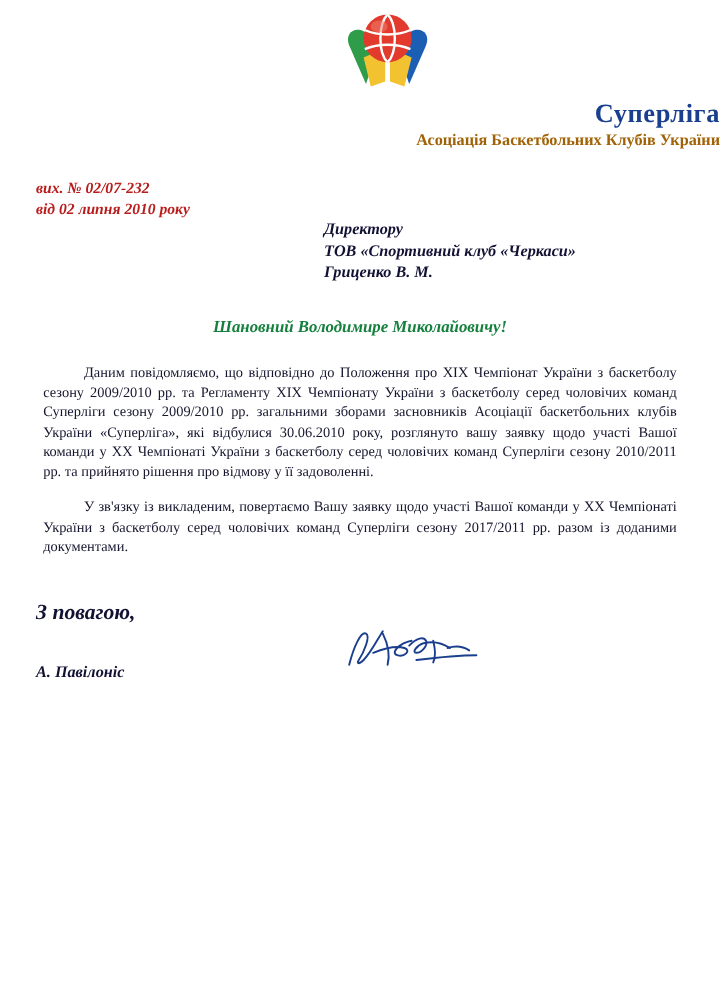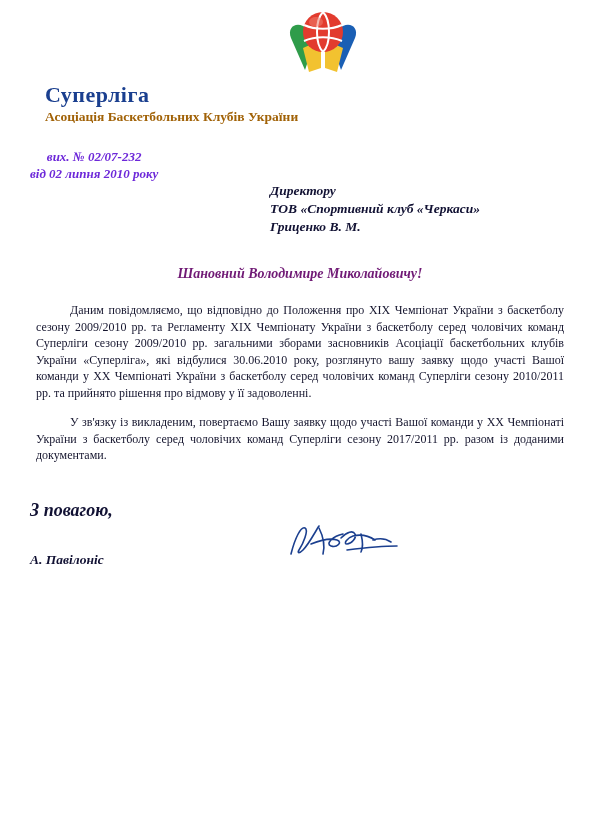--- a/index.html
+++ b/index.html
@@ -18,21 +18,21 @@
 
   .page {
     position: relative;
     width: 600px;
     height: 821px;
     box-sizing: border-box;
   }
 
   
   .letterhead {
-    text-align: left;
+    text-align: right;
     padding-top: 8px;
     padding-left: 45px;
   }
   .logo-wrap {
     width: 100%;
     display: flex;
     justify-content: center;
     align-items: flex-end;
     height: 72px;
   }
@@ -58,22 +58,21 @@
   
   .ref-block {
     position: absolute;
     left: 30px;
     top: 148px;
     font-family: "Liberation Serif", serif;
     font-style: italic;
     font-weight: bold;
     font-size: 13px;
     line-height: 17px;
-    color: #6d28d9;
-    text-align: center;
+    color: #b91c1c;
   }
 
   
   .addressee {
     position: absolute;
     right: 30px;
     top: 182px;
     width: 300px;
     font-family: "Liberation Serif", serif;
     font-style: italic;
@@ -87,21 +86,21 @@
   .salutation {
     position: absolute;
     left: 0;
     top: 266px;
     width: 600px;
     text-align: center;
     font-family: "Liberation Serif", serif;
     font-style: italic;
     font-weight: bold;
     font-size: 14px;
-    color: #701a75;
+    color: #15803d;
   }
 
   .body-text {
     position: absolute;
     left: 36px;
     top: 302px;
     width: 528px;
     font-family: "Liberation Serif", serif;
     font-size: 12px;
     line-height: 16.5px;

